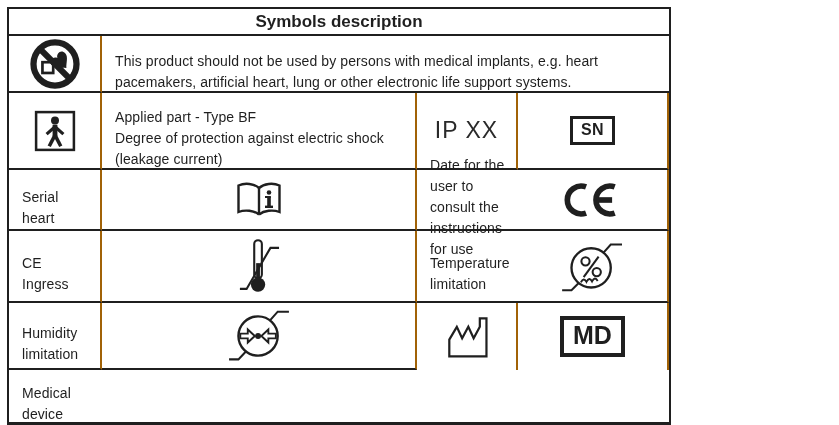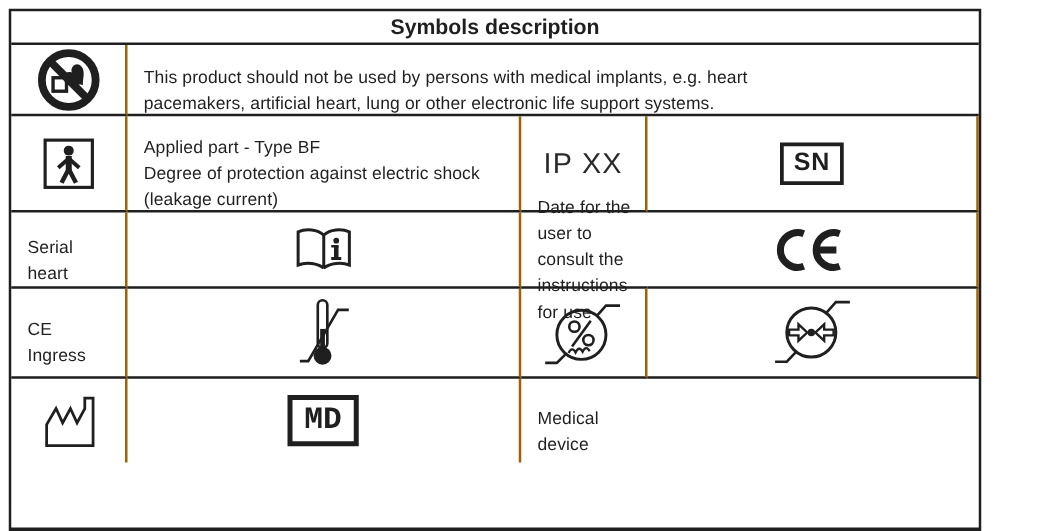--- a/index.html
+++ b/index.html
@@ -1,20 +1,20 @@
 <!DOCTYPE html>
 <html><head>
 <meta charset="utf-8">
 <style>
   * { box-sizing: border-box; margin: 0; padding: 0; }
   html,body { width: 839px; height: 425px; background: #ffffff; overflow: hidden; }
   body { font-family: "Liberation Sans", sans-serif; color: #1f1f1f; }
 
   .tbl {
-    width: 778px;
+    width: 664px;
     margin: 7px 0 0 7px;
     border: 2px solid #1f1f1f;
     border-bottom-width: 3px;
     display: grid;
     grid-template-columns: 93px 315px 101px 1fr;
     grid-template-rows: 27px 57px 77px 61px 72px 67px 52px;
     background: #fff;
   }
   .cell { display: flex; align-items: center; }
   .br { border-right: 2px solid #a16207; }
@@ -34,29 +34,28 @@
     white-space: pre-line;
     letter-spacing: 0.1px;
   }
   .span3 { grid-column: 2 / 5; }
 
   
   .snbox {
     border: 3px solid #1f1f1f;
     padding: 2px 8px 3px 8px;
     font-weight: bold;
-    font-size: 20px;
+    font-size: 16px;
     letter-spacing: 0.5px;
   }
   .mdbox {
     border: 4px solid #1f1f1f;
     padding: 1px 9px 3px 9px;
     font-weight: bold;
     font-size: 25px;
-    font-family: Liberation Mono, monospace;
   }
   .ipxx { font-size: 23px; letter-spacing: 1px; color: #2a2a2a; }
 
   svg { display: block; }
   .stroke { stroke: #1f1f1f; fill: none; }
   .fill { fill: #1f1f1f; stroke: none; }
 </style>
 </head>
 <body>
 
@@ -120,32 +119,34 @@
   </div>
   <div class="cell desc br bb">CE Ingress</div>
   <div class="cell symcell br bb">
     <svg width="42" height="56" viewBox="0 0 44 58">
       <rect x="17" y="2" width="8" height="40" rx="4" class="stroke" stroke-width="2.2"></rect>
       <rect x="19" y="26" width="4" height="16" class="fill"></rect>
       <circle cx="21" cy="48.5" r="7.5" class="fill"></circle>
       <polyline points="2,53 9,53 34,10 43,10" class="stroke" stroke-width="2.2"></polyline>
     </svg>
   </div>
+  <div class="cell desc bb">Temperature limitation</div>
 
   <div class="cell symcell br bb">
     <svg width="64" height="58" viewBox="0 0 68 62">
       <circle cx="32" cy="33" r="21" class="stroke" stroke-width="2.5"></circle>
       <circle cx="26" cy="26" r="4.4" class="stroke" stroke-width="2.2"></circle>
       <circle cx="38" cy="37.5" r="4.4" class="stroke" stroke-width="2.2"></circle>
       <line x1="40" y1="21" x2="24" y2="43" class="stroke" stroke-width="2.2"></line>
       <path d="M21,48.5 q3,-6 6,-0.5 q3,-6 6,-0.5 q3,-6 6,-0.5" class="stroke" stroke-width="2"></path>
       <polyline points="45,17 53,8 65,8" class="stroke" stroke-width="2.2"></polyline>
       <polyline points="19,49 11,57 1,57" class="stroke" stroke-width="2.2"></polyline>
     </svg>
   </div>
+  <div class="cell desc br bb">Humidity limitation</div>
   <div class="cell symcell br bb">
     <svg width="68" height="58" viewBox="0 0 70 62">
       <circle cx="34" cy="31" r="21" class="stroke" stroke-width="2.5"></circle>
       <circle cx="34" cy="31" r="3.2" class="fill"></circle>
       <path d="M15,28.5 h8 v-4.5 l7.5,7 l-7.5,7 v-4.5 h-8 z" class="stroke" stroke-width="2"></path>
       <path d="M53,28.5 h-8 v-4.5 l-7.5,7 l7.5,7 v-4.5 h8 z" class="stroke" stroke-width="2"></path>
       <polyline points="47,14 55,5 67,5" class="stroke" stroke-width="2.2"></polyline>
       <polyline points="21,47.5 13,56 3,56" class="stroke" stroke-width="2.2"></polyline>
     </svg>
   </div>

